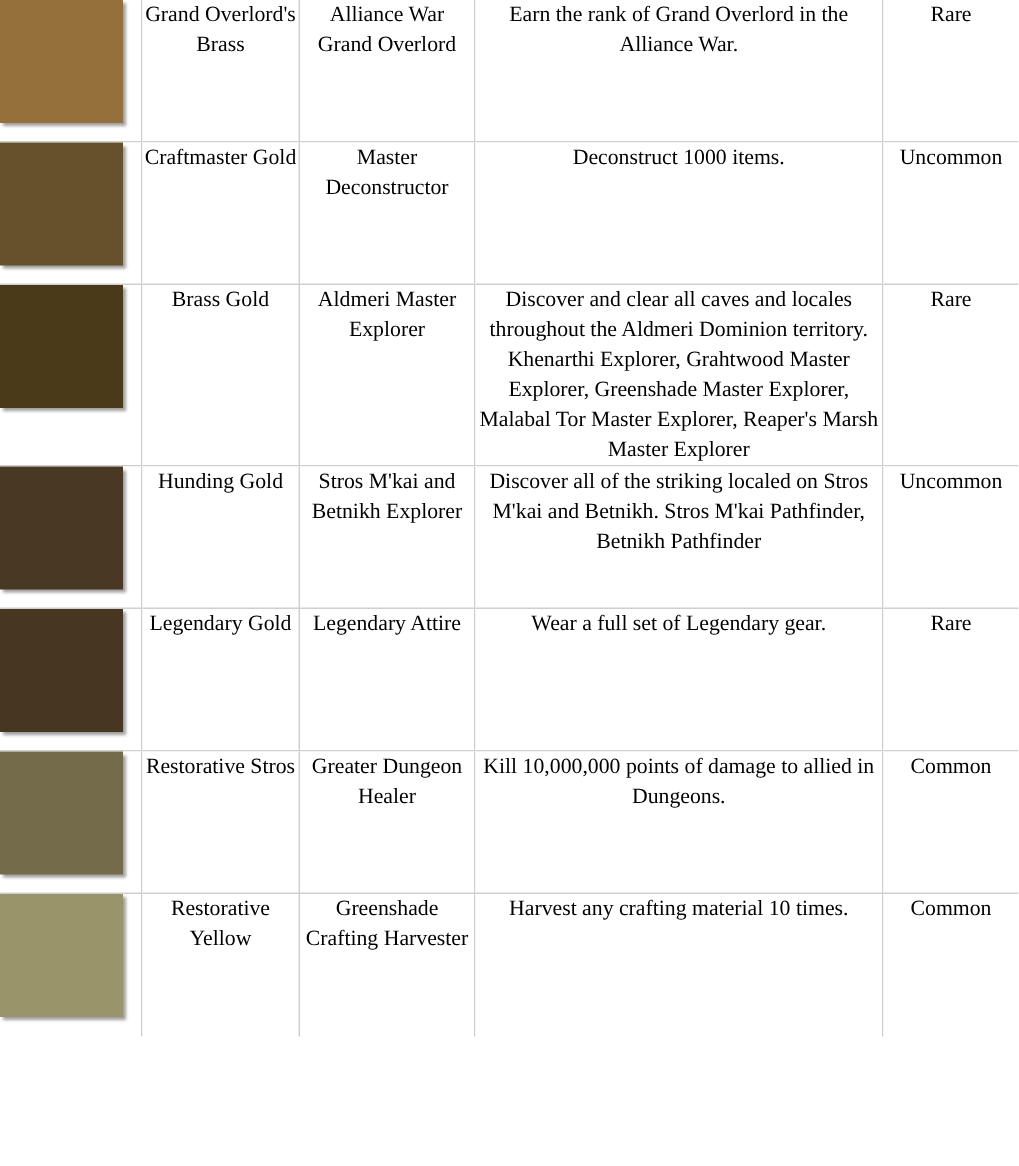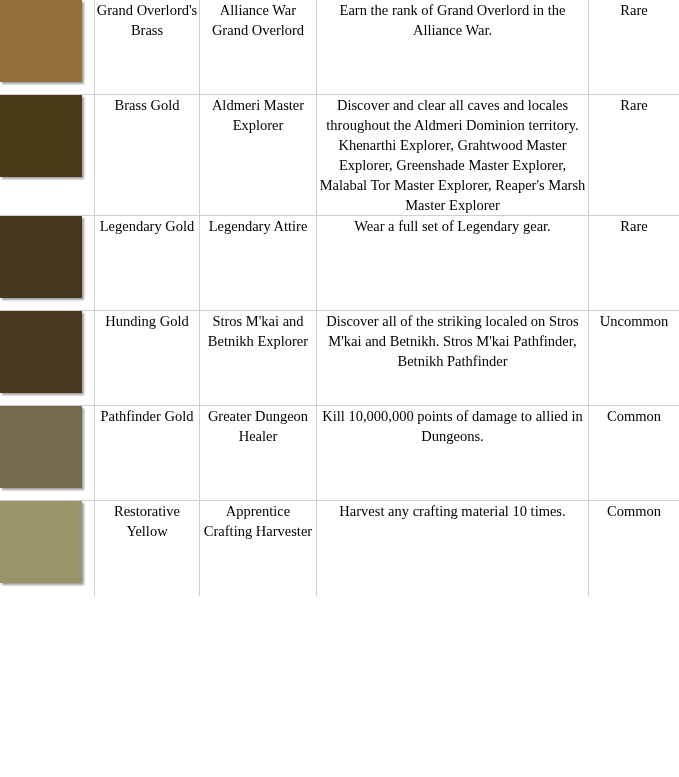--- a/index.html
+++ b/index.html
@@ -95,95 +95,112 @@
         </td>
         <td class="cell">
           <span class="cell-text">Earn the rank of Grand Overlord in the Alliance War.</span>
         </td>
         <td class="cell last-col">
           <span class="cell-text">Rare</span>
         </td>
       </tr>
       <tr class="row">
         <td class="swatch-cell">
+          <span class="swatch" style="background: rgb(103, 80, 44);"></span>
+        </td>
+        <td class="cell">
+          <span class="cell-text">Craftmaster Gold</span>
+        </td>
+        <td class="cell">
+          <span class="cell-text">Master Deconstructor</span>
+        </td>
+        <td class="cell">
+          <span class="cell-text">Deconstruct 1000 items.</span>
+        </td>
+        <td class="cell last-col">
+          <span class="cell-text">Uncommon</span>
+        </td>
+      </tr>
+      <tr class="row">
+        <td class="swatch-cell">
           <span class="swatch" style="background: rgb(75, 58, 26);"></span>
         </td>
         <td class="cell">
           <span class="cell-text">Brass Gold</span>
         </td>
         <td class="cell">
           <span class="cell-text">Aldmeri Master Explorer</span>
         </td>
         <td class="cell">
           <span class="cell-text">Discover and clear all caves and locales throughout the Aldmeri Dominion territory. Khenarthi Explorer, Grahtwood Master Explorer, Greenshade Master Explorer, Malabal Tor Master Explorer, Reaper's Marsh Master Explorer</span>
         </td>
         <td class="cell last-col">
           <span class="cell-text">Rare</span>
         </td>
       </tr>
       <tr class="row">
         <td class="swatch-cell">
+          <span class="swatch" style="background: rgb(73, 56, 34);"></span>
+        </td>
+        <td class="cell">
+          <span class="cell-text">Hunding Gold</span>
+        </td>
+        <td class="cell">
+          <span class="cell-text">Stros M'kai and Betnikh Explorer</span>
+        </td>
+        <td class="cell">
+          <span class="cell-text">Discover all of the striking localed on Stros M'kai and Betnikh. Stros M'kai Pathfinder, Betnikh Pathfinder</span>
+        </td>
+        <td class="cell last-col">
+          <span class="cell-text">Uncommon</span>
+        </td>
+      </tr>
+      <tr class="row">
+        <td class="swatch-cell">
           <span class="swatch" style="background: rgb(71, 54, 32);"></span>
         </td>
         <td class="cell">
           <span class="cell-text">Legendary Gold</span>
         </td>
         <td class="cell">
           <span class="cell-text">Legendary Attire</span>
         </td>
         <td class="cell">
           <span class="cell-text">Wear a full set of Legendary gear.</span>
         </td>
         <td class="cell last-col">
           <span class="cell-text">Rare</span>
         </td>
       </tr>
       <tr class="row">
         <td class="swatch-cell">
-          <span class="swatch" style="background: rgb(73, 56, 34);"></span>
-        </td>
-        <td class="cell">
-          <span class="cell-text">Hunding Gold</span>
-        </td>
-        <td class="cell">
-          <span class="cell-text">Stros M'kai and Betnikh Explorer</span>
-        </td>
-        <td class="cell">
-          <span class="cell-text">Discover all of the striking localed on Stros M'kai and Betnikh. Stros M'kai Pathfinder, Betnikh Pathfinder</span>
-        </td>
-        <td class="cell last-col">
-          <span class="cell-text">Uncommon</span>
-        </td>
-      </tr>
-      <tr class="row">
-        <td class="swatch-cell">
           <span class="swatch" style="background: rgb(115, 107, 74);"></span>
         </td>
         <td class="cell">
-          <span class="cell-text">Pathfinder Gold</span>
+          <span class="cell-text">Restorative Stros</span>
         </td>
         <td class="cell">
           <span class="cell-text">Greater Dungeon Healer</span>
         </td>
         <td class="cell">
           <span class="cell-text">Kill 10,000,000 points of damage to allied in Dungeons.</span>
         </td>
         <td class="cell last-col">
           <span class="cell-text">Common</span>
         </td>
       </tr>
       <tr class="row">
         <td class="swatch-cell">
           <span class="swatch" style="background: rgb(153, 148, 106);"></span>
         </td>
         <td class="cell">
           <span class="cell-text">Restorative Yellow</span>
         </td>
         <td class="cell">
-          <span class="cell-text">Apprentice Crafting Harvester</span>
+          <span class="cell-text">Greenshade Crafting Harvester</span>
         </td>
         <td class="cell">
           <span class="cell-text">Harvest any crafting material 10 times.</span>
         </td>
         <td class="cell last-col">
           <span class="cell-text">Common</span>
         </td>
       </tr>
     </tbody>
 </table>

